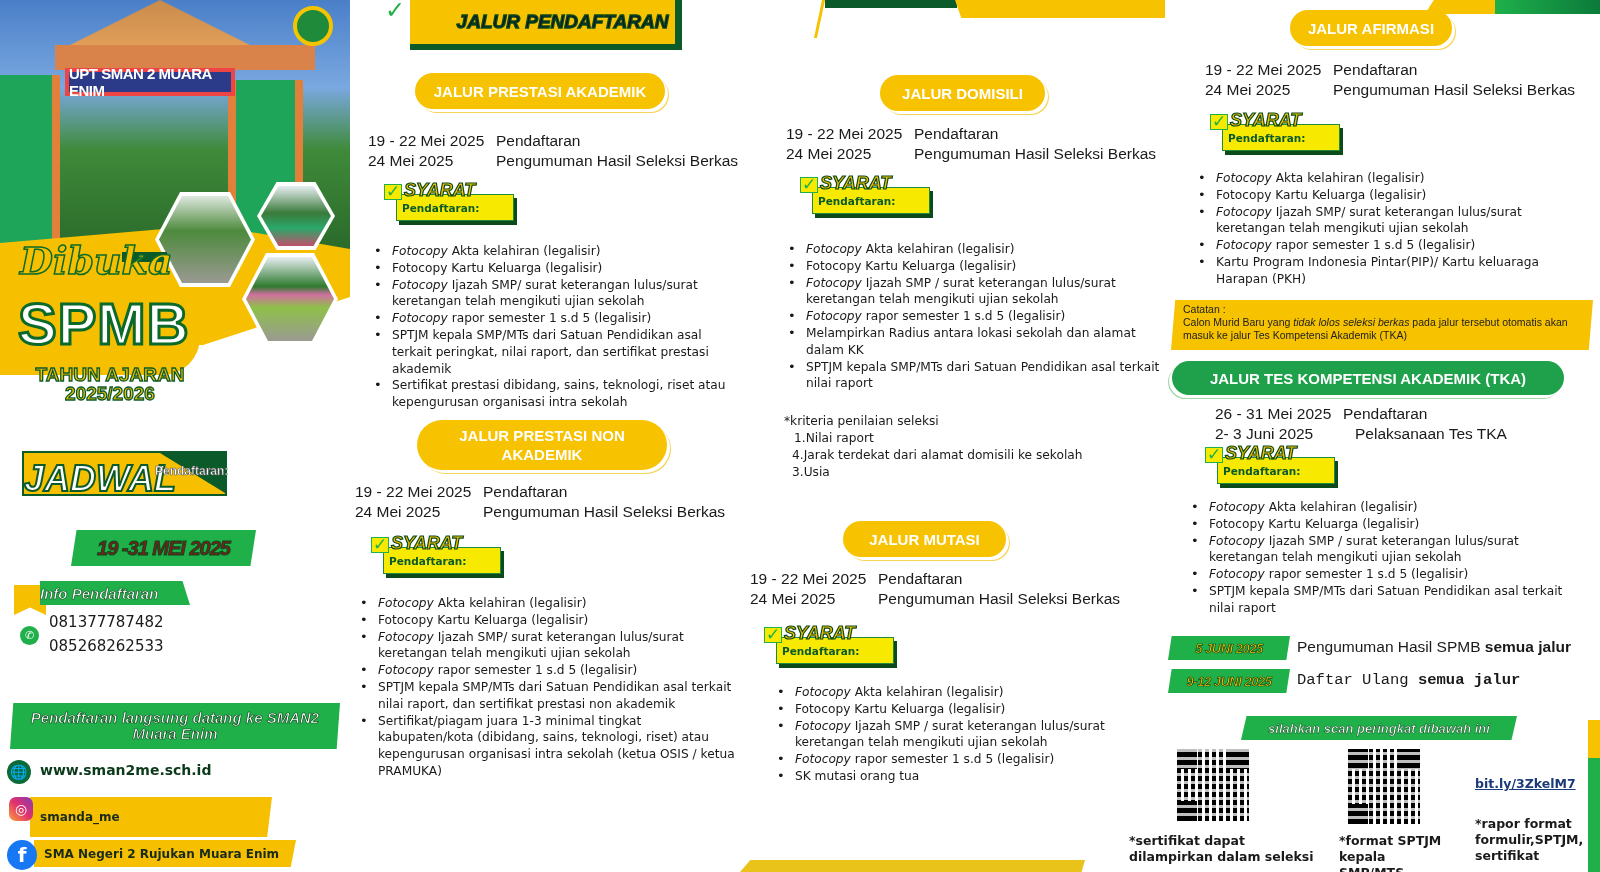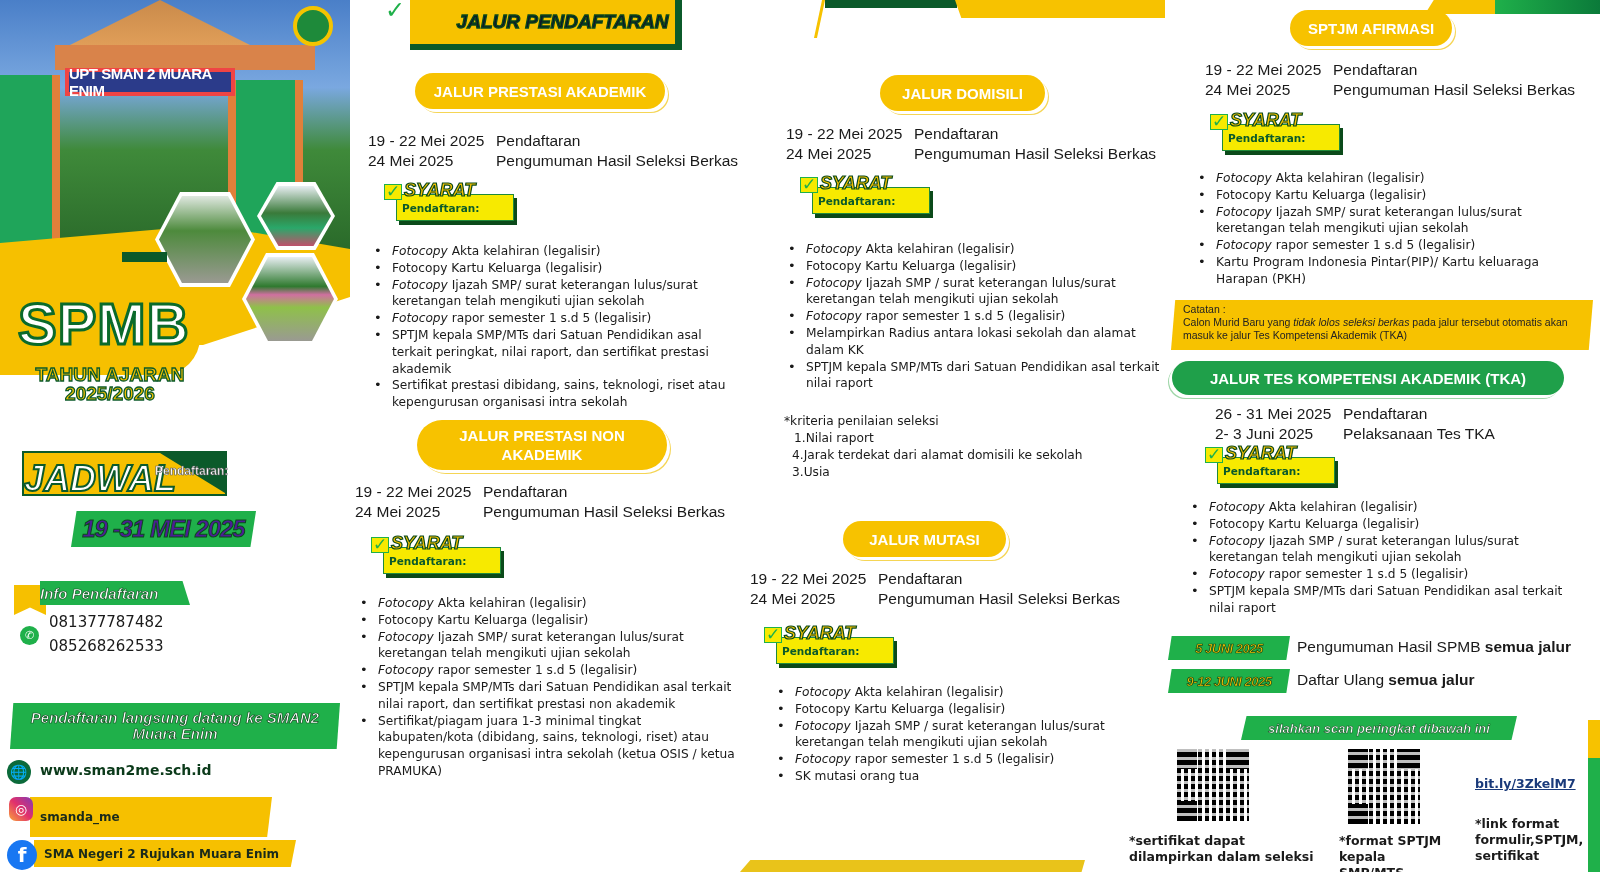--- a/index.html
+++ b/index.html
@@ -20,21 +20,21 @@
 .hex .in{position:absolute;left:4px;top:4px;right:4px;bottom:4px;clip-path:polygon(25% 0,75% 0,100% 50%,75% 100%,25% 100%,0 50%)}
 .dibuka{left:20px;top:238px;font-family:"DejaVu Serif",serif;font-style:italic;font-weight:bold;font-size:38px;color:#f6c000;-webkit-text-stroke:1.5px #0b6a2a}
 .dark-stripe{left:122px;top:252px;width:45px;height:10px;background:#0b5a2a}
 .spmb-bg{left:0;top:300px;width:200px;height:75px;background:#f6c000;border-radius:0 40px 40px 0}
 .spmb{left:18px;top:290px;font-family:"Liberation Sans",sans-serif;font-weight:900;font-size:58px;color:#fff;-webkit-text-stroke:3px #0b6a2a;letter-spacing:1px}
 .tahun{left:30px;top:365px;width:160px;text-align:center;font-family:"Liberation Sans",sans-serif;font-weight:900;font-size:19px;color:#f6c000;-webkit-text-stroke:1.3px #0b5a2a;line-height:19px}
 .jadwal-frame{left:22px;top:451px;width:205px;height:45px;background:#f6c000;border:2px solid #0b5a2a}
 .jadwal-tri{left:160px;top:453px;width:65px;height:40px;background:#0b5a2a;clip-path:polygon(0 0,100% 0,100% 100%)}
 .jadwal{left:24px;top:458px;font-family:"Liberation Sans",sans-serif;font-weight:900;font-style:italic;font-size:36px;color:#fff;-webkit-text-stroke:2px #0b5a2a}
 .pend-small{left:155px;top:464px;font-family:"Liberation Sans",sans-serif;font-weight:bold;font-size:12px;color:#fff;-webkit-text-stroke:.6px #555}
-.date-big{left:71px;top:511px;width:185px;height:36px;background:#1fb04a;clip-path:polygon(3% 0,100% 0,97% 100%,0 100%);display:flex;align-items:center;justify-content:center;font-family:"Liberation Sans",sans-serif;font-weight:900;font-style:italic;font-size:24px;color:#4c1d95;-webkit-text-stroke:1px #0b4a1a;letter-spacing:-1px}
+.date-big{left:71px;top:530px;width:185px;height:36px;background:#1fb04a;clip-path:polygon(3% 0,100% 0,97% 100%,0 100%);display:flex;align-items:center;justify-content:center;font-family:"Liberation Sans",sans-serif;font-weight:900;font-style:italic;font-size:20px;color:#7f1d1d;-webkit-text-stroke:1px #0b4a1a;letter-spacing:-1px}
 .info-flag{left:14px;top:585px;width:32px;height:30px;background:#f6c000;clip-path:polygon(0 0,100% 0,100% 100%,50% 75%,0 100%)}
 .info-bar{left:40px;top:581px;width:150px;height:24px;background:#1fb04a;clip-path:polygon(0 0,95% 0,100% 100%,0 100%);display:flex;align-items:center;padding-left:0;font-family:"Liberation Sans",sans-serif;font-weight:900;font-style:italic;font-size:15px;color:#fff;-webkit-text-stroke:.6px #0b4a1a}
 .phone-ic{left:20px;top:626px;width:19px;height:19px;border-radius:50%;background:#1fb04a;color:#fff;font-size:11px;display:flex;align-items:center;justify-content:center}
 .phone{font-family:"DejaVu Sans",sans-serif;font-size:15px;color:#1a1a1a}
 .direct{left:10px;top:703px;width:330px;height:46px;background:#1fb04a;clip-path:polygon(1% 0,100% 0,99% 100%,0 100%);display:flex;align-items:center;justify-content:center;text-align:center;font-family:"Liberation Sans",sans-serif;font-weight:900;font-style:italic;font-size:15px;line-height:16px;color:#fff;-webkit-text-stroke:.7px #0b4a1a}
 .social-ic{width:24px;height:24px;border-radius:50%;display:flex;align-items:center;justify-content:center;color:#fff;font-weight:bold;font-size:14px}
 .social-bar{background:#f6c000;clip-path:polygon(0 0,100% 0,98% 100%,0 100%);display:flex;align-items:center;padding-left:10px;font-family:"DejaVu Sans",sans-serif;font-weight:bold;font-size:12px;color:#1a2a1a}
 
 .pill{background:#f7c200;color:#fff;border-radius:28px;font-family:"Liberation Sans",sans-serif;font-weight:bold;font-size:15px;display:flex;align-items:center;justify-content:center;text-align:center;line-height:19px;box-shadow:3px 3px 0 #fff,4px 4px 0 #f5d555}
 .sched{font-family:"Liberation Sans",sans-serif;font-size:15.5px;color:#1a1a1a;line-height:20px}
@@ -76,20 +76,21 @@
       <div class="in" style="background:linear-gradient(180deg,#dfe8e0 0%,#4d8a3c 40%,#9a9a92 100%)"></div>
     </div>
   <div class="abs hex" style="left:257px;top:182px;width:78px;height:68px">
       <div class="in" style="background:linear-gradient(180deg,#e8eef2 0%,#3a7a3a 45%,#2aa86a 70%,#c0506a 100%)"></div>
     </div>
   <div class="abs hex" style="left:242px;top:253px;width:96px;height:92px">
       <div class="in" style="background:linear-gradient(180deg,#e8eef2 0%,#2f7a2f 35%,#d070a0 45%,#8fc04a 60%,#9a9a92 100%)"></div>
     </div>
 
   <div class="abs dark-stripe"></div>
+  <div class="abs dibuka">Dibuka</div>
   <div class="abs spmb-bg"></div>
   <div class="abs spmb">SPMB</div>
   <div class="abs tahun">
     <div>TAHUN AJARAN</div>
     <div>2025/2026</div>
   </div>
 
   <div class="abs jadwal-frame"></div>
   <div class="abs jadwal-tri"></div>
   <div class="abs jadwal">JADWAL</div>
@@ -229,21 +230,21 @@
   <div class="t2">Pendaftaran:</div>
 </div>
 <ul class="abs req" style="left:775px;top:684px;width:360px">
   <li><i>Fotocopy</i><span> Akta kelahiran (legalisir)</span></li>
   <li><i></i><span>Fotocopy Kartu Keluarga (legalisir)</span></li>
   <li><i>Fotocopy</i><span> Ijazah SMP / surat keterangan lulus/surat keretangan telah mengikuti ujian sekolah</span></li>
   <li><i>Fotocopy</i><span> rapor semester 1 s.d 5 (legalisir)</span></li>
   <li><i></i><span>SK mutasi orang tua</span></li>
 </ul>
 
-<div class="abs pill" style="left:1290px;top:10px;width:162px;height:36px">SPTJM  AFIRMASI</div>
+<div class="abs pill" style="left:1290px;top:10px;width:162px;height:36px">JALUR  AFIRMASI</div>
 <div class="abs sched" style="left:1205px;top:60px">
   <div class="row">
       <span class="d">19 - 22 Mei 2025</span>
       <span style="margin-left:12px">Pendaftaran</span>
     </div>
   <div class="row">
       <span class="d">24 Mei 2025</span>
       <span style="margin-left:12px">Pengumuman Hasil Seleksi Berkas</span>
     </div>
 </div>
@@ -266,48 +267,48 @@
 </div>
 
 <div class="abs" style="left:1172px;top:361px;width:392px;height:34px;background:#1fa04a;border-radius:20px;color:#fff;font-family:'Liberation Sans',sans-serif;font-weight:bold;font-size:15px;display:flex;align-items:center;justify-content:center;box-shadow:-3px 3px 0 #fff,-4px 4px 0 #9fd6a8">JALUR TES KOMPETENSI AKADEMIK (TKA)</div>
 <div class="abs sched" style="left:1215px;top:404px">
   <div class="row">
       <span class="d">26 - 31 Mei 2025</span>
       <span style="margin-left:12px">Pendaftaran</span>
     </div>
   <div class="row">
       <span class="d">2- 3 Juni 2025</span>
-      <span style="margin-left:12px">Pelaksanaan Tes TKA</span>
+      <span style="margin-left:24px">Pelaksanaan Tes TKA</span>
     </div>
 </div>
 <div class="abs syarat" style="left:1205px;top:445px">
   <div class="box"></div>
     <div class="ck">✓</div>
   <div class="t1">SYARAT</div>
   <div class="t2">Pendaftaran:</div>
 </div>
 <ul class="abs req" style="left:1189px;top:499px;width:395px">
   <li><i>Fotocopy</i><span> Akta kelahiran (legalisir)</span></li>
   <li><i></i><span>Fotocopy Kartu Keluarga (legalisir)</span></li>
   <li><i>Fotocopy</i><span> Ijazah SMP / surat keterangan lulus/surat keretangan telah mengikuti ujian sekolah</span></li>
   <li><i>Fotocopy</i><span> rapor semester 1 s.d 5 (legalisir)</span></li>
   <li><i></i><span>SPTJM kepala SMP/MTs dari Satuan Pendidikan asal terkait  nilai raport</span></li>
 </ul>
 
 <div class="abs dt-green" style="left:1168px;top:636px">5 JUNI 2025</div>
 <div class="abs" style="left:1297px;top:638px;font-family:'Liberation Sans',sans-serif;font-size:15.5px"><span>Pengumuman Hasil SPMB </span><b>semua jalur</b></div>
 <div class="abs dt-green" style="left:1168px;top:669px">9-12 JUNI 2025</div>
-<div class="abs" style="left:1297px;top:671px;font-family:Liberation Sans, sans-serif;font-size:15.5px"><span>Daftar Ulang </span><b>semua jalur</b></div>
+<div class="abs" style="left:1297px;top:671px;font-family:Liberation Mono, monospace;font-size:15.5px"><span>Daftar Ulang </span><b>semua jalur</b></div>
 
 <div class="abs" style="left:1241px;top:716px;width:276px;height:24px;background:#1fb04a;clip-path:polygon(2% 0,100% 0,98% 100%,0 100%);display:flex;align-items:center;justify-content:center;font-family:'Liberation Sans',sans-serif;font-weight:900;font-style:italic;font-size:13px;color:#fff;-webkit-text-stroke:.5px #0b4a1a">silahkan scan peringkat dibawah ini</div>
 
 <div class="abs qr" style="left:1177px;top:749px">
     <div class="qr-mask"></div>
   </div>
 <div class="abs qrnote" style="left:1129px;top:833px;width:200px">*sertifikat dapat dilampirkan dalam seleksi</div>
 
 <div class="abs qr" style="left:1348px;top:749px;height:75px">
     <div class="qr-mask"></div>
   </div>
 <div class="abs qrnote" style="left:1339px;top:833px;width:115px">*format SPTJM kepala SMP/MTS</div>
 
 <a class="abs" style="left:1475px;top:776px;font-family:'DejaVu Sans',sans-serif;font-weight:bold;font-size:12.5px;color:#1a3a7a;text-decoration:underline">bit.ly/3ZkelM7</a>
-<div class="abs qrnote" style="left:1475px;top:816px;width:115px">*link format formulir,SPTJM, sertifikat</div>
+<div class="abs qrnote" style="left:1475px;top:816px;width:115px">*rapor format formulir,SPTJM, sertifikat</div>
 
 </body></html>

